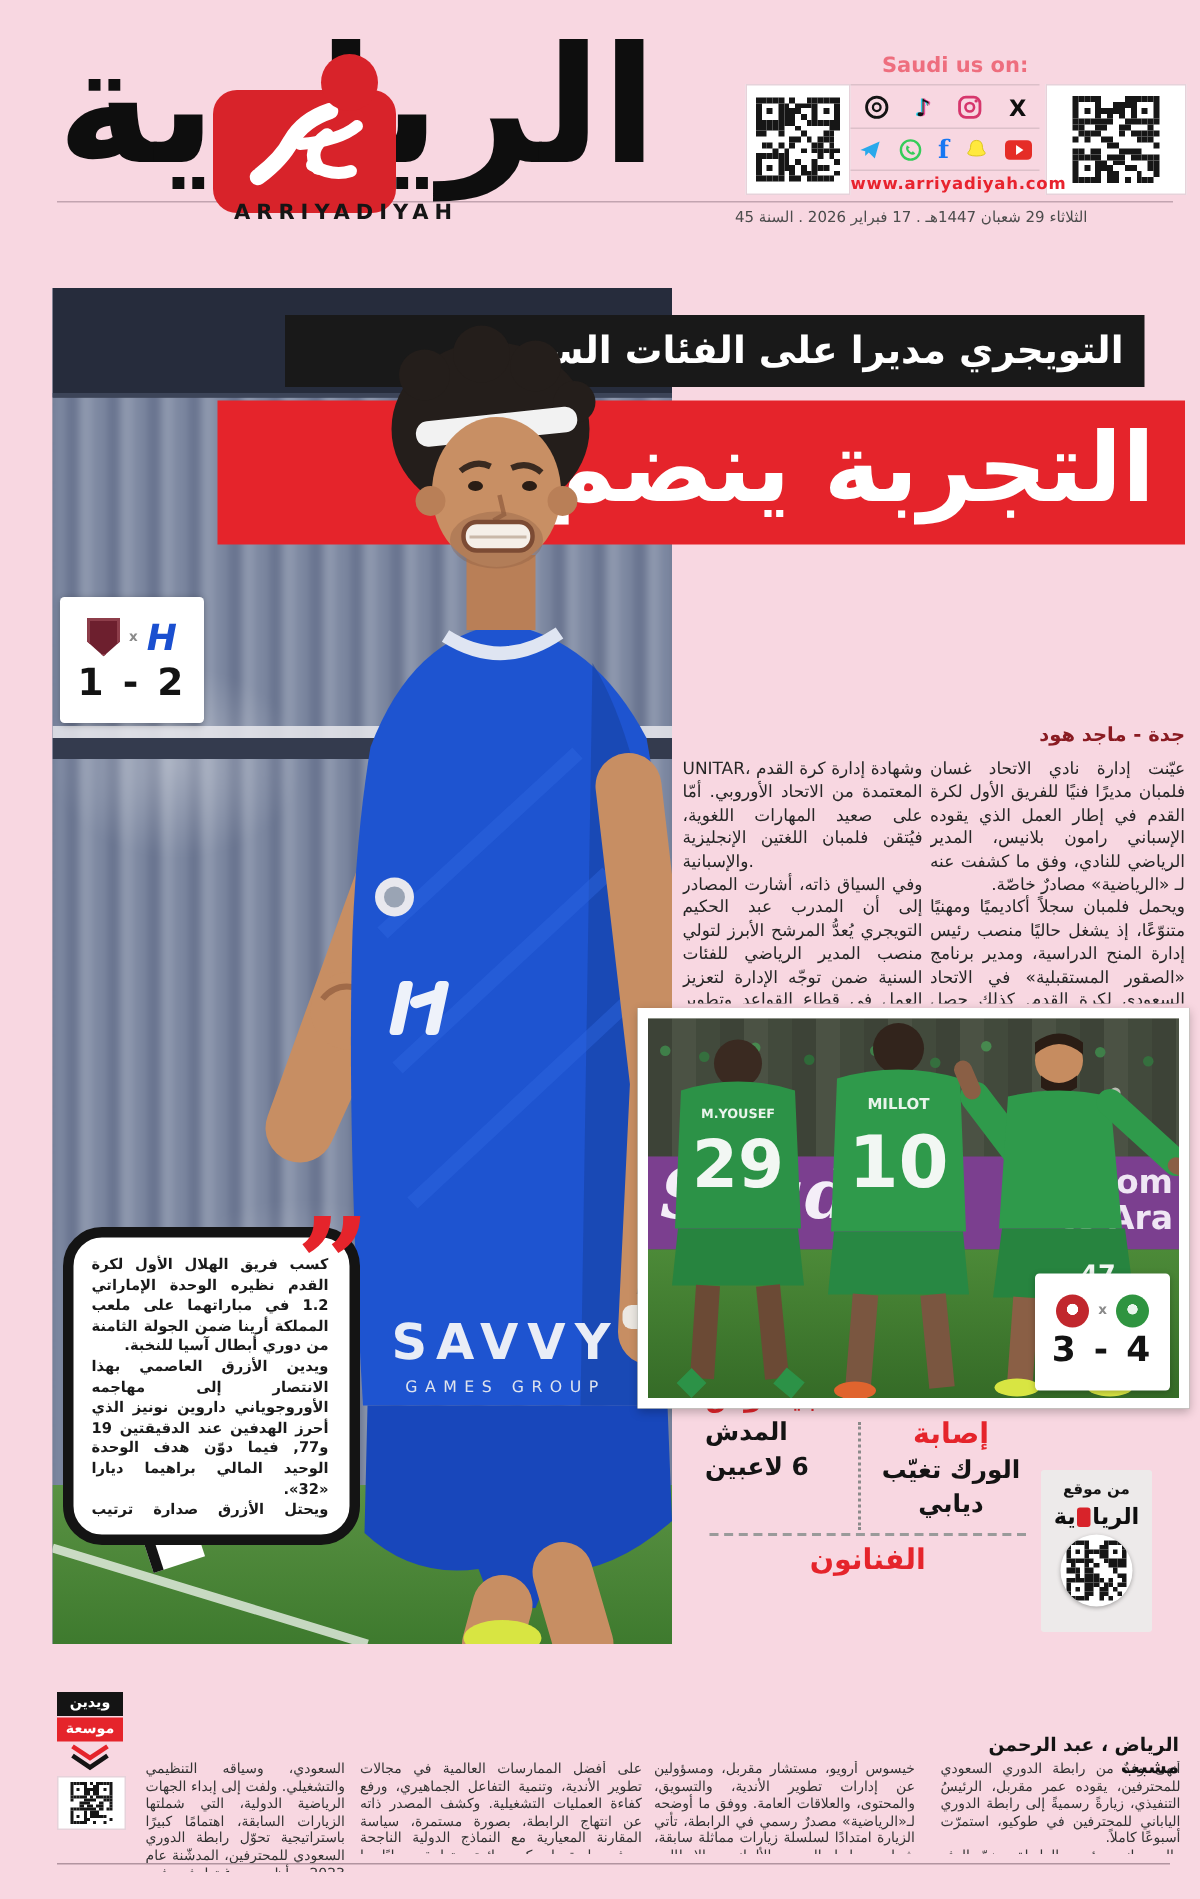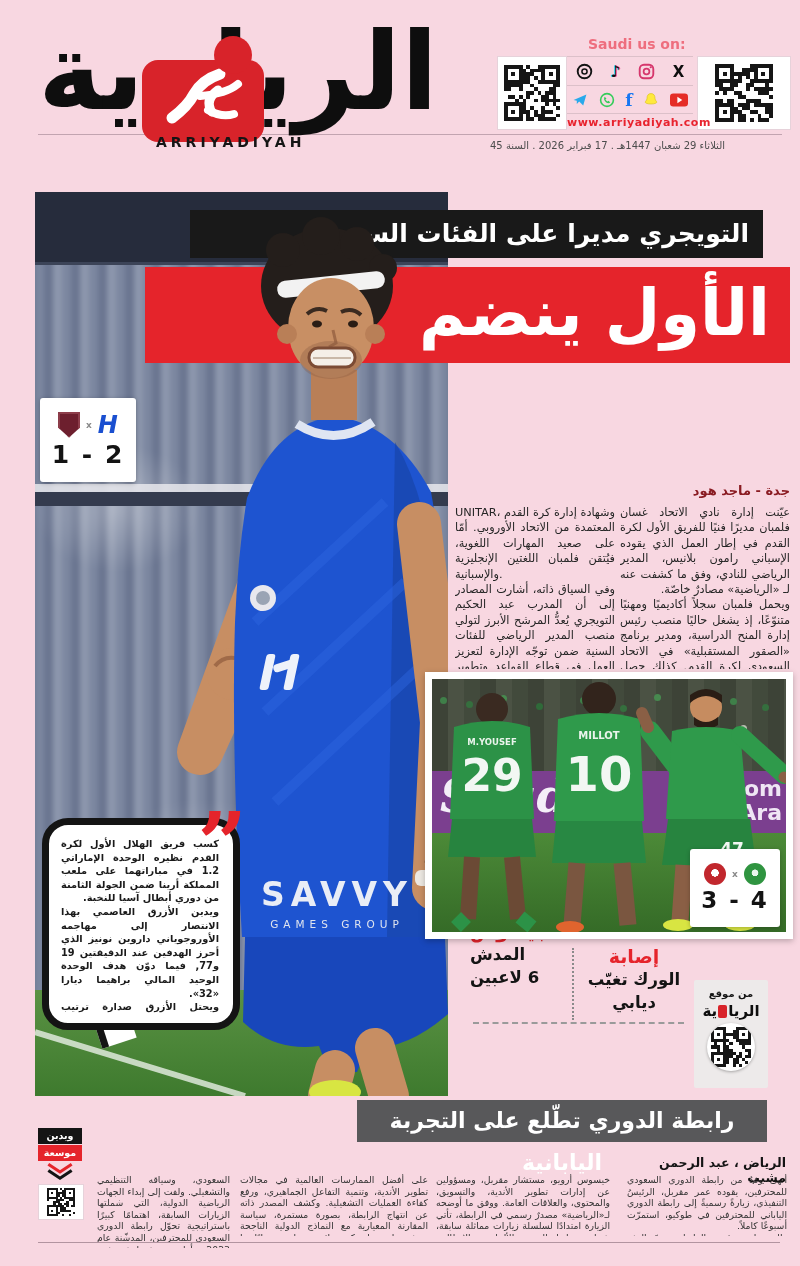--- a/index.html
+++ b/index.html
@@ -473,21 +473,21 @@
     <text x="302" y="736" text-anchor="middle" font-family="DejaVu Sans,sans-serif" font-size="10.5" letter-spacing="5" fill="#dfe4ee">GAMES GROUP</text>
 
     <path d="M210 745 L410 745 L413 822 Q372 858 332 856 L322 880 L294 880 L284 854 Q240 860 208 830 Z" fill="#1847bb"></path>
     <path d="M300 878 L293 904 M340 856 L354 904" stroke="#c78e63" stroke-width="40" stroke-linecap="round"></path>
     <path d="M0 840 L210 904" stroke="#ffffff" stroke-width="6" opacity=".7"></path>
     <ellipse cx="300" cy="900" rx="26" ry="12" fill="#d8e542"></ellipse>
   </svg>
 
   <div class="abs kicker ar" style="left:190px;top:210px;width:573px;height:48px;z-index:2">التويجري مديرا على الفئات السنية..</div>
   <div class="abs band" style="left:145px;top:267px;width:645px;height:96px;z-index:2">
-    <div class="t ar" style="line-height:92px;padding-right:20px">الأول ينضم</div>
+    <div class="t ar" style="line-height:92px;padding-right:20px">التجربة ينضم</div>
   </div>
 
   <div class="abs scorebox" style="left:40px;top:398px;width:96px;height:84px;z-index:4">
     <div class="logos">
       <span class="shield"></span>
       <span class="vs">x</span>
       <span class="hilalH">H</span>
     </div>
     <div class="num" style="font-size:25px">1 - 2</div>
   </div>
@@ -568,20 +568,21 @@
     <div class="tz-line ar">ديابي</div>
   </div>
   <div class="abs vdots" style="left:572px;top:948px;height:72px;width:0"></div>
   <div class="abs" style="left:470px;top:919px;width:95px;text-align:left">
     <div class="tz-title ar">جيسوس</div>
     <div class="tz-line ar">المدش</div>
     <div class="tz-line ar">6 لاعبين</div>
   </div>
   <div class="abs hdash" style="left:473px;top:1022px;width:211px"></div>
   <div class="abs" style="left:473px;top:1028px;width:211px;text-align:center">
+    <div class="tz-title ar">الفنانون</div>
   </div>
 
   <div class="abs sitebox" style="left:694px;top:980px;width:74px;height:108px">
     <div class="s1 ar">من موقع</div>
     <div class="minilogo">
       <span>الريا</span>
         <span class="rs"></span>
         <span>ية</span>
     </div>
     <div class="cqr">
@@ -680,21 +681,20 @@
           <i style="grid-row:13;grid-column:2"></i>
           <i style="grid-row:13;grid-column:3"></i>
           <i style="grid-row:13;grid-column:4"></i>
           <i style="grid-row:13;grid-column:5"></i>
           <i style="grid-row:13;grid-column:8"></i>
           <i style="grid-row:13;grid-column:10"></i>
         </div>
       </div>
   </div>
 
-  <div class="abs graybar ar" style="left:357px;top:1100px;width:410px;height:42px">رابطة الدوري تطّلع على التجربة اليابانية</div>
 
   <div class="abs tag ar" style="left:38px;top:1128px;width:44px;background:#141414">ويدين</div>
   <div class="abs tag ar" style="left:38px;top:1145px;width:44px;background:#e5242b">موسعة</div>
   <svg class="abs" style="left:46px;top:1162px" width="28" height="20" viewBox="0 0 36 24">
     <path d="M3 2 L18 12 L33 2" fill="none" stroke="#e5242b" stroke-width="4"></path>
     <path d="M3 10 L18 20 L33 10" fill="none" stroke="#141414" stroke-width="4"></path>
   </svg>
   <div class="abs qrbox" style="left:38px;top:1184px;width:44px;height:34px">
     <div class="qr" style="width: 28px; height: 28px; grid-template: repeat(13, 1fr) / repeat(13, 1fr);">
         <i style="grid-row:1;grid-column:1"></i>

